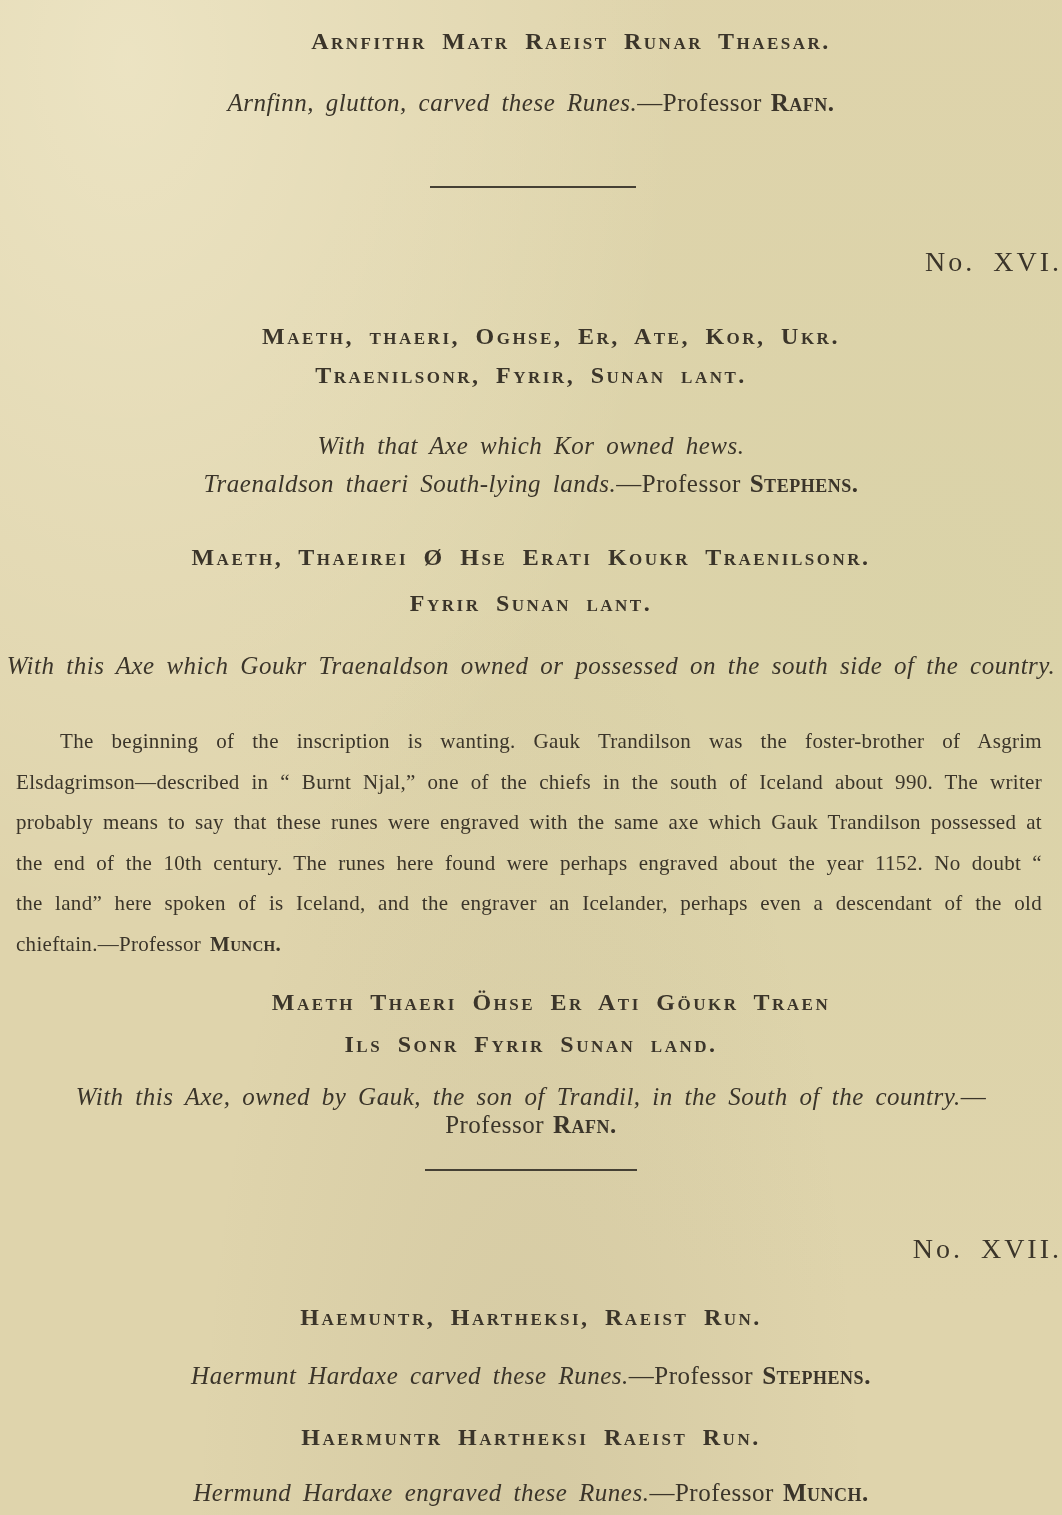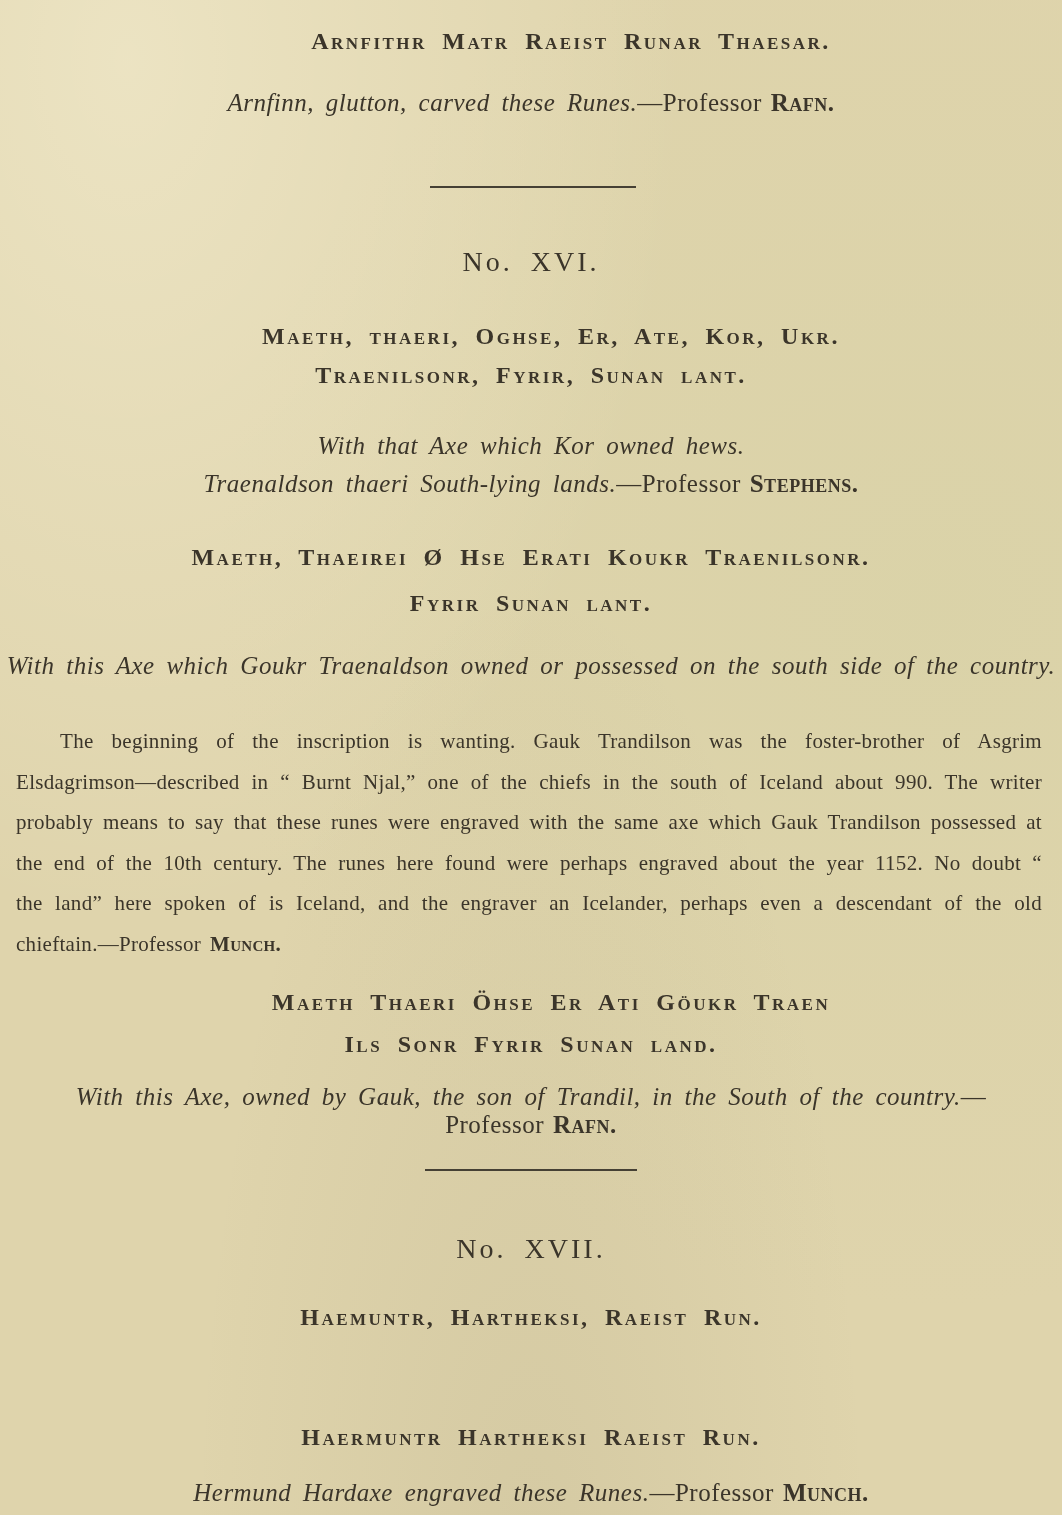--- a/index.html
+++ b/index.html
@@ -46,20 +46,21 @@
   .trans-line .attr-name,
   .para .attr-name {
     font-variant: small-caps;
     margin-left: 9px;
     font-weight: 600;
   }
   .section-no {
     font-size: 28px;
     letter-spacing: 3px;
     word-spacing: 8px;
+    text-align: right;
   }
   .divider {
     position: absolute;
     height: 2px;
     background: #454034;
     border: none;
     margin: 0;
   }
   .para {
     position: absolute;
@@ -117,20 +118,23 @@
   </div>
 
   <div class="block runic-line" style="top:1031px">Ils Sonr Fyrir Sunan land.</div>
 
   <hr class="divider" style="top:1169px; left:425px; width:212px">
 
   <div class="block section-no" style="top:1233px">No. XVII.</div>
 
   <div class="block runic-line" style="top:1304px">Haemuntr, Hartheksi, Raeist Run.</div>
 
+  <div class="block trans-line" style="top:1350px">
+    <span class="it">Haermunt Hardaxe carved these Runes.</span><span>—Professor</span><span class="attr-name">Stephens.</span>
+  </div>
 
   <div class="block runic-line" style="top:1424px">Haermuntr Hartheksi Raeist Run.</div>
 
   <div class="block trans-line" style="top:1467px">
     <span class="it">Hermund Hardaxe engraved these Runes.</span><span>—Professor</span><span class="attr-name">Munch.</span>
   </div>
 
 </div>
 
 </body></html>

